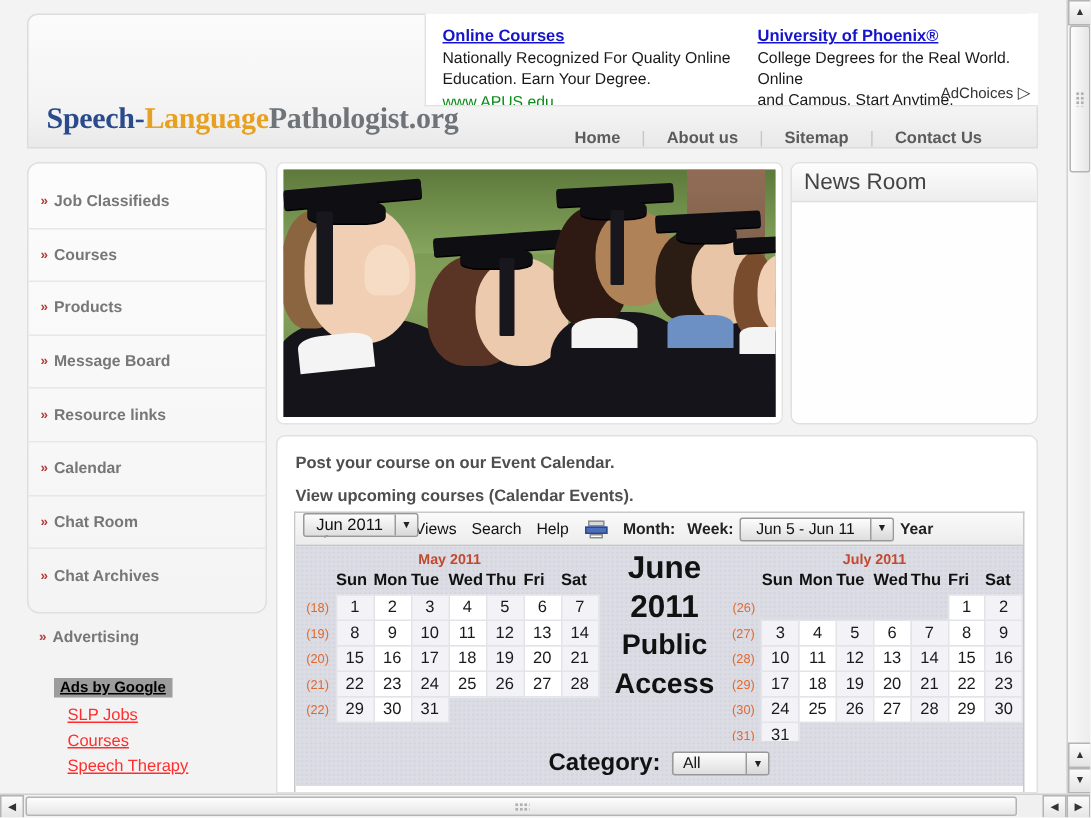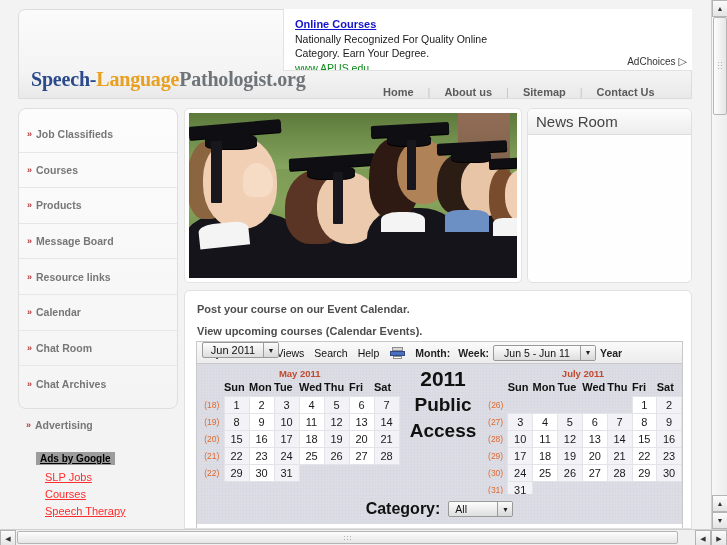--- a/index.html
+++ b/index.html
@@ -329,22 +329,28 @@
         <a href="#">Sitemap</a>
         <span class="sep">|</span>
         <a href="#">Contact Us</a>
       </div>
     </div>
 
     <div class="adbox">
       <div class="ad a1">
         <span class="title">Online Courses</span>
         <span class="desc">Nationally Recognized For Quality Online</span>
-        <span class="desc">Category. Earn Your Degree.</span>
+        <span class="desc">Education. Earn Your Degree.</span>
         <span class="url">www.APUS.edu</span>
+      </div>
+      <div class="ad a2">
+        <span class="title">University of Phoenix®</span>
+        <span class="desc">College Degrees for the Real World. Online</span>
+        <span class="desc">and Campus. Start Anytime.</span>
+
       </div>
       <div class="adchoices">
         <span>AdChoices</span><span class="tri">▷</span>
       </div>
     </div>
 
     <div class="sidebar">
       <div class="navpanel">
         <div class="navitem">
           <span class="bullet">»</span>
@@ -547,20 +553,21 @@
                     <td class="empty"></td>
                     <td class="empty"></td>
                     <td class="empty"></td>
                     <td class="empty"></td>
                   </tr>
                 </tbody>
             </table>
           </div>
 
           <div class="bigmonth">
+            <div>June</div>
             <div>2011</div>
             <div class="pa">Public</div>
             <div class="pa">Access</div>
           </div>
 
           <div class="month jul">
             <div class="mlabel">July 2011</div>
             <table class="mt">
               <thead>
                 <tr>

